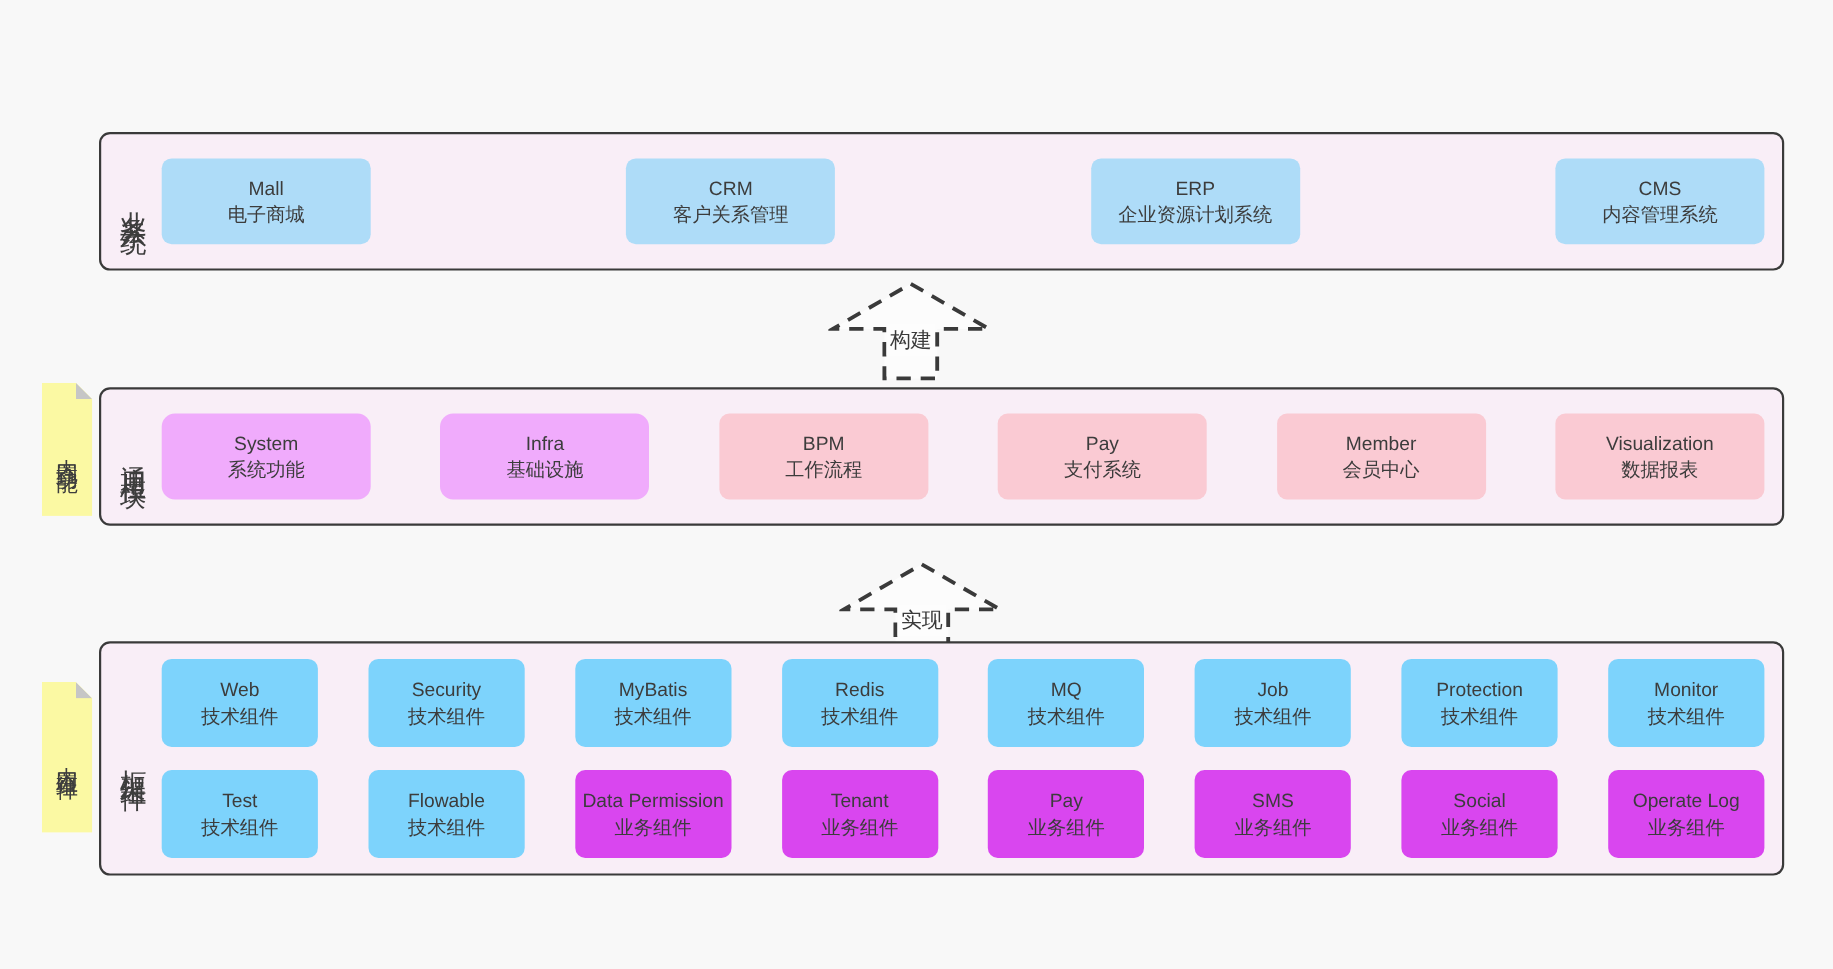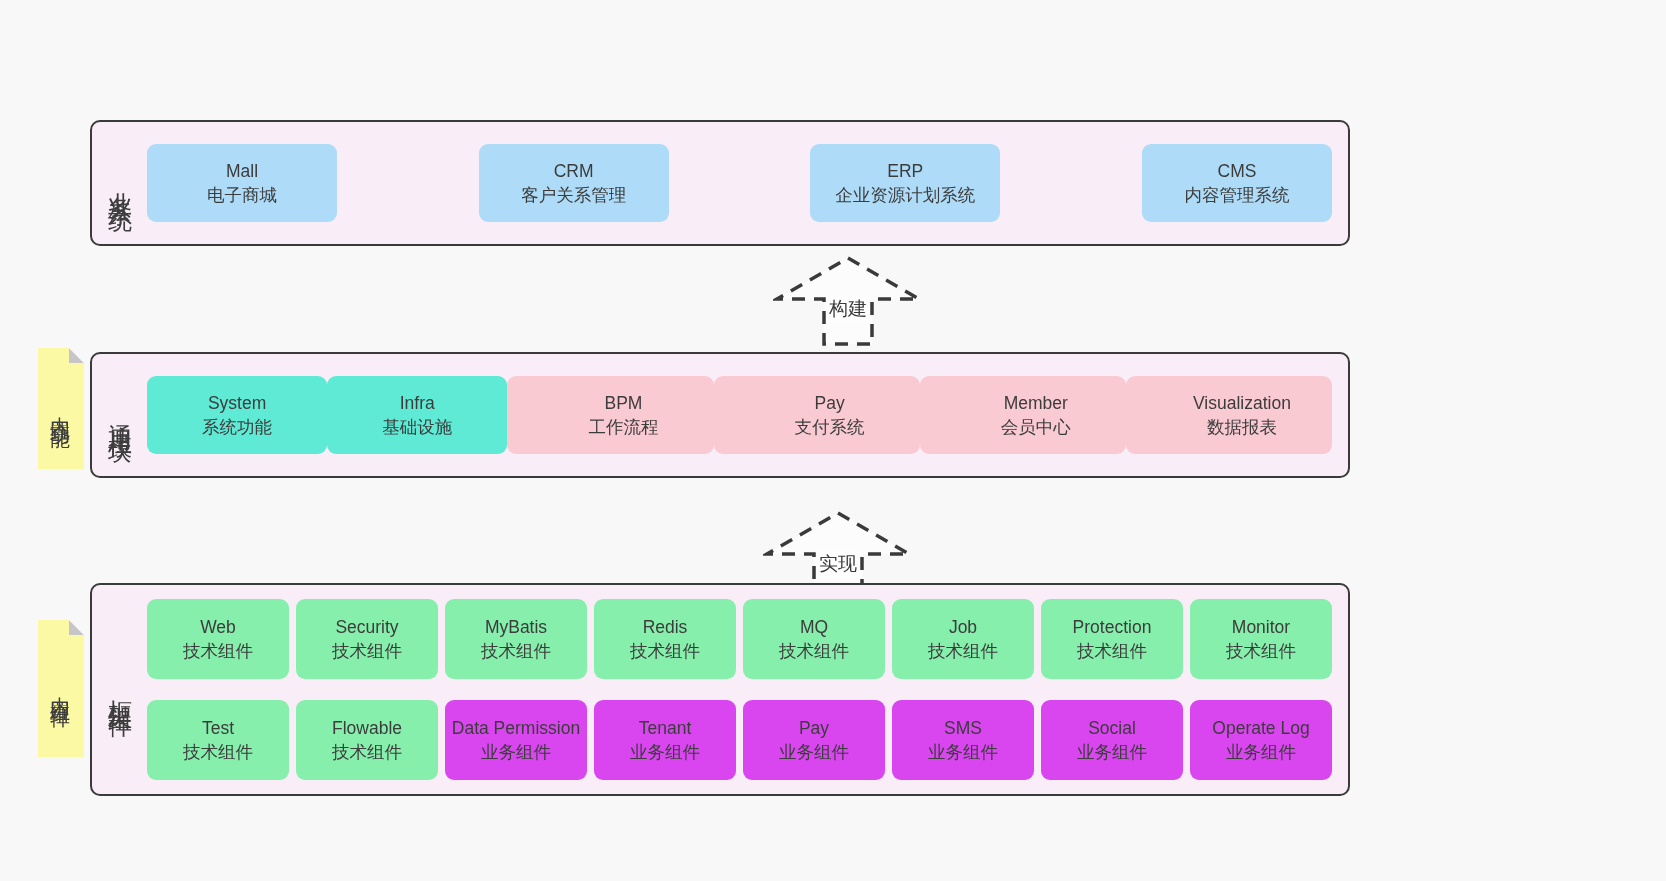--- a/index.html
+++ b/index.html
@@ -1,55 +1,55 @@
 <!DOCTYPE html>
 <html><head>
 <meta charset="utf-8">
 <style>
   html,body{margin:0;padding:0;background:#f8f8f8;}
   .canvas{position:relative;width:1666px;height:881px;background:#f8f8f8;
           font-family:"Liberation Sans",sans-serif;color:#3c3c3c;overflow:hidden;}
 
-  .container{position:absolute;left:90px;width:1260px;background:#f9eef7;
+  .container{position:absolute;left:90px;width:1532px;background:#f9eef7;
              border:2px solid #3a3a3a;border-radius:10px;box-sizing:border-box;}
   .sec-business{top:120px;height:126px;}
   .sec-modules{top:352px;height:126px;}
   .sec-components{top:583px;height:213px;}
 
   .v-label{position:absolute;left:12px;top:50%;transform:translateY(-50%);
            writing-mode:vertical-rl;text-orientation:upright;font-size:24px;
            letter-spacing:5px;color:#3d3d3d;white-space:nowrap;}
 
   .rows{position:absolute;left:55px;right:16px;top:0;bottom:0;display:flex;
         flex-direction:column;justify-content:center;gap:21px;}
   .row{display:flex;justify-content:space-between;}
 
   .box{border-radius:9px;display:flex;flex-direction:column;justify-content:center;
        align-items:center;text-align:center;font-size:17.5px;line-height:1.38;}
   .box span{display:block;padding:0 4px;}
   .w6{width:190px;height:78px;}
   .w8{width:142px;height:80px;}
   .box-blue{background:#aedcf8;}
-  .box-red{background:#5eead4;}
-  .box-pink{background:#facad3;padding-left:26px;}
-  .box-green{background:#86efac;align-items:center;}
+  .box-red{background:#f0abfc;border-radius:12px;}
+  .box-pink{background:#facad3;}
+  .box-green{background:#7dd3fc;align-items:center;}
   .box-green-light{background:#d946ef;}
 
   .sticky{position:absolute;left:38px;width:46px;background:#fbf9a3;
           clip-path:polygon(0 0,calc(100% - 15px) 0,100% 15px,100% 100%,0 100%);}
   .sticky-modules{top:348px;height:121px;}
   .sticky-components{top:620px;height:137px;}
   .fold{position:absolute;top:0;right:0;width:15px;height:15px;background:#c6c6c6;
         clip-path:polygon(0 0,100% 100%,0 100%);}
   .s-label{position:absolute;left:50%;top:50%;transform:translate(-50%,-50%);
            writing-mode:vertical-rl;text-orientation:upright;font-size:20px;
            letter-spacing:4px;color:#3d3d3d;white-space:nowrap;}
 
   .arrow{position:absolute;width:150px;height:92px;}
-  .arrow-build{left:773px;top:255px;text-align:right;}
+  .arrow-build{left:753px;top:255px;text-align:right;}
   .arrow-impl{left:763px;top:510px;}
   .arrow svg{display:block;}
   .a-label{position:absolute;left:50%;top:40px;transform:translateX(-50%);
            background:#fdfdfd;padding:1px 3px;font-size:19px;color:#3a3a3a;}
 </style>
 </head>
 <body>
 
 <div class="canvas">
 

